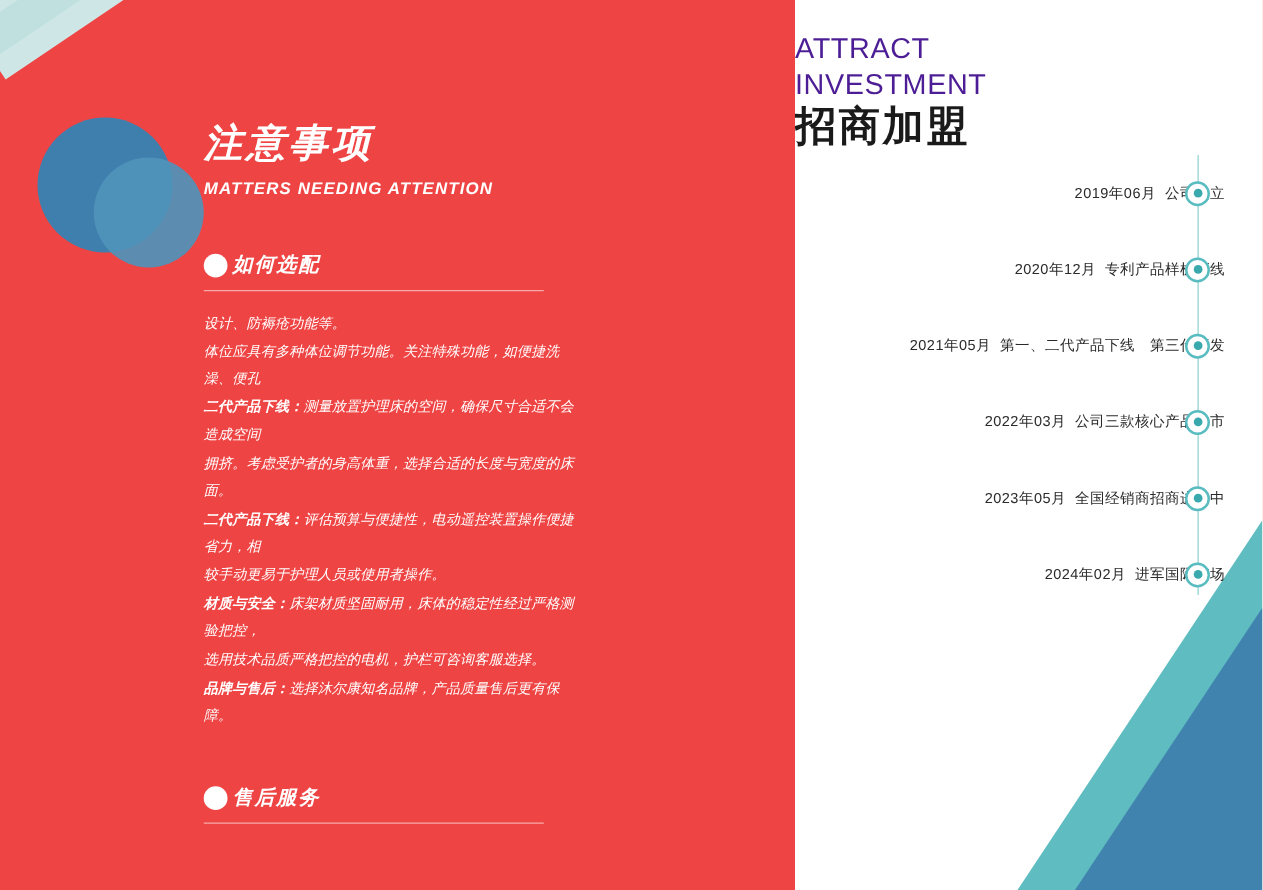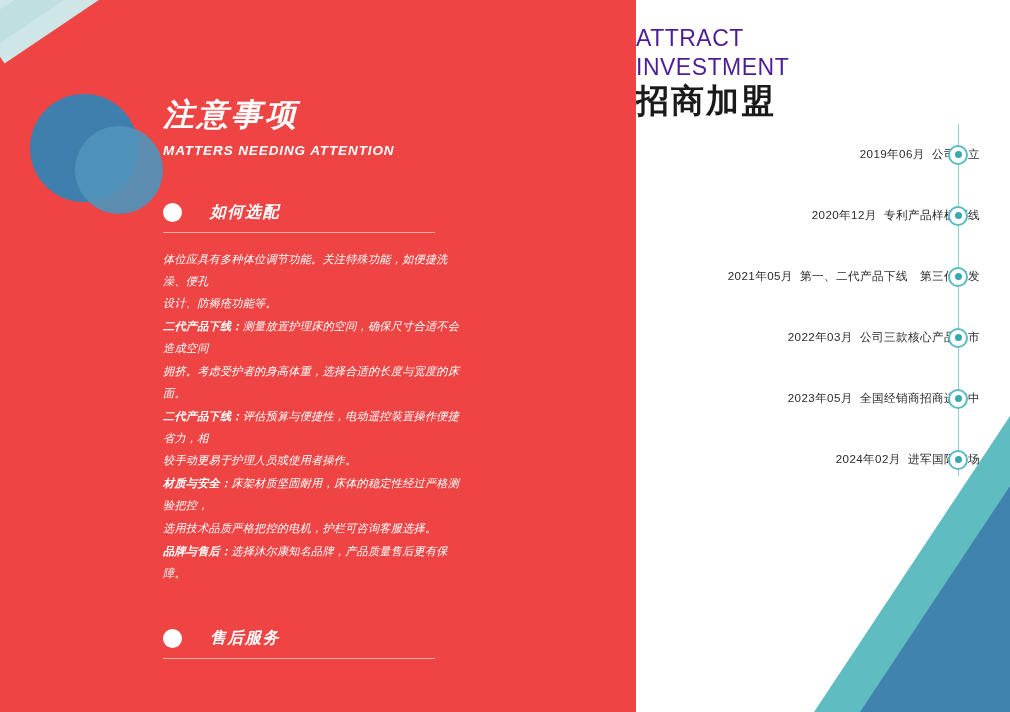--- a/index.html
+++ b/index.html
@@ -95,21 +95,21 @@
     letter-spacing: .9px;
     margin: 8px 0 0 0;
   }
 
   .section {
     margin-top: 44px;
   }
   .section-head {
     display: flex;
     align-items: center;
-    gap: 28px;
+    gap: 4px;
     border-bottom: 1px solid rgba(255,255,255,.55);
     padding-bottom: 9px;
     width: 272px;
   }
   .bullet-dot {
     width: 19px;
     height: 19px;
     border-radius: 50%;
     background: #ffffff;
     flex: 0 0 auto;
@@ -253,22 +253,22 @@
     <div class="left-content">
       <h1 class="title-cn">注意事项</h1>
       <div class="title-en">MATTERS NEEDING ATTENTION</div>
 
       <div class="section">
         <div class="section-head">
           <span class="bullet-dot"></span>
           <span class="section-title">如何选配</span>
         </div>
         <div class="para-list">
+          <p class="para">设计、防褥疮功能等。</p>
           <p class="para">体位应具有多种体位调节功能。关注特殊功能，如便捷洗澡、便孔</p>
-          <p class="para">设计、防褥疮功能等。</p>
           <p class="para"><b>二代产品下线：</b>测量放置护理床的空间，确保尺寸合适不会造成空间</p>
           <p class="para">拥挤。考虑受护者的身高体重，选择合适的长度与宽度的床面。</p>
           <p class="para"><b>二代产品下线：</b>评估预算与便捷性，电动遥控装置操作便捷省力，相</p>
           <p class="para">较手动更易于护理人员或使用者操作。</p>
           <p class="para"><b>材质与安全：</b>床架材质坚固耐用，床体的稳定性经过严格测验把控，</p>
           <p class="para">选用技术品质严格把控的电机，护栏可咨询客服选择。</p>
           <p class="para"><b>品牌与售后：</b>选择沐尔康知名品牌，产品质量售后更有保障。</p>
         </div>
       </div>
 

